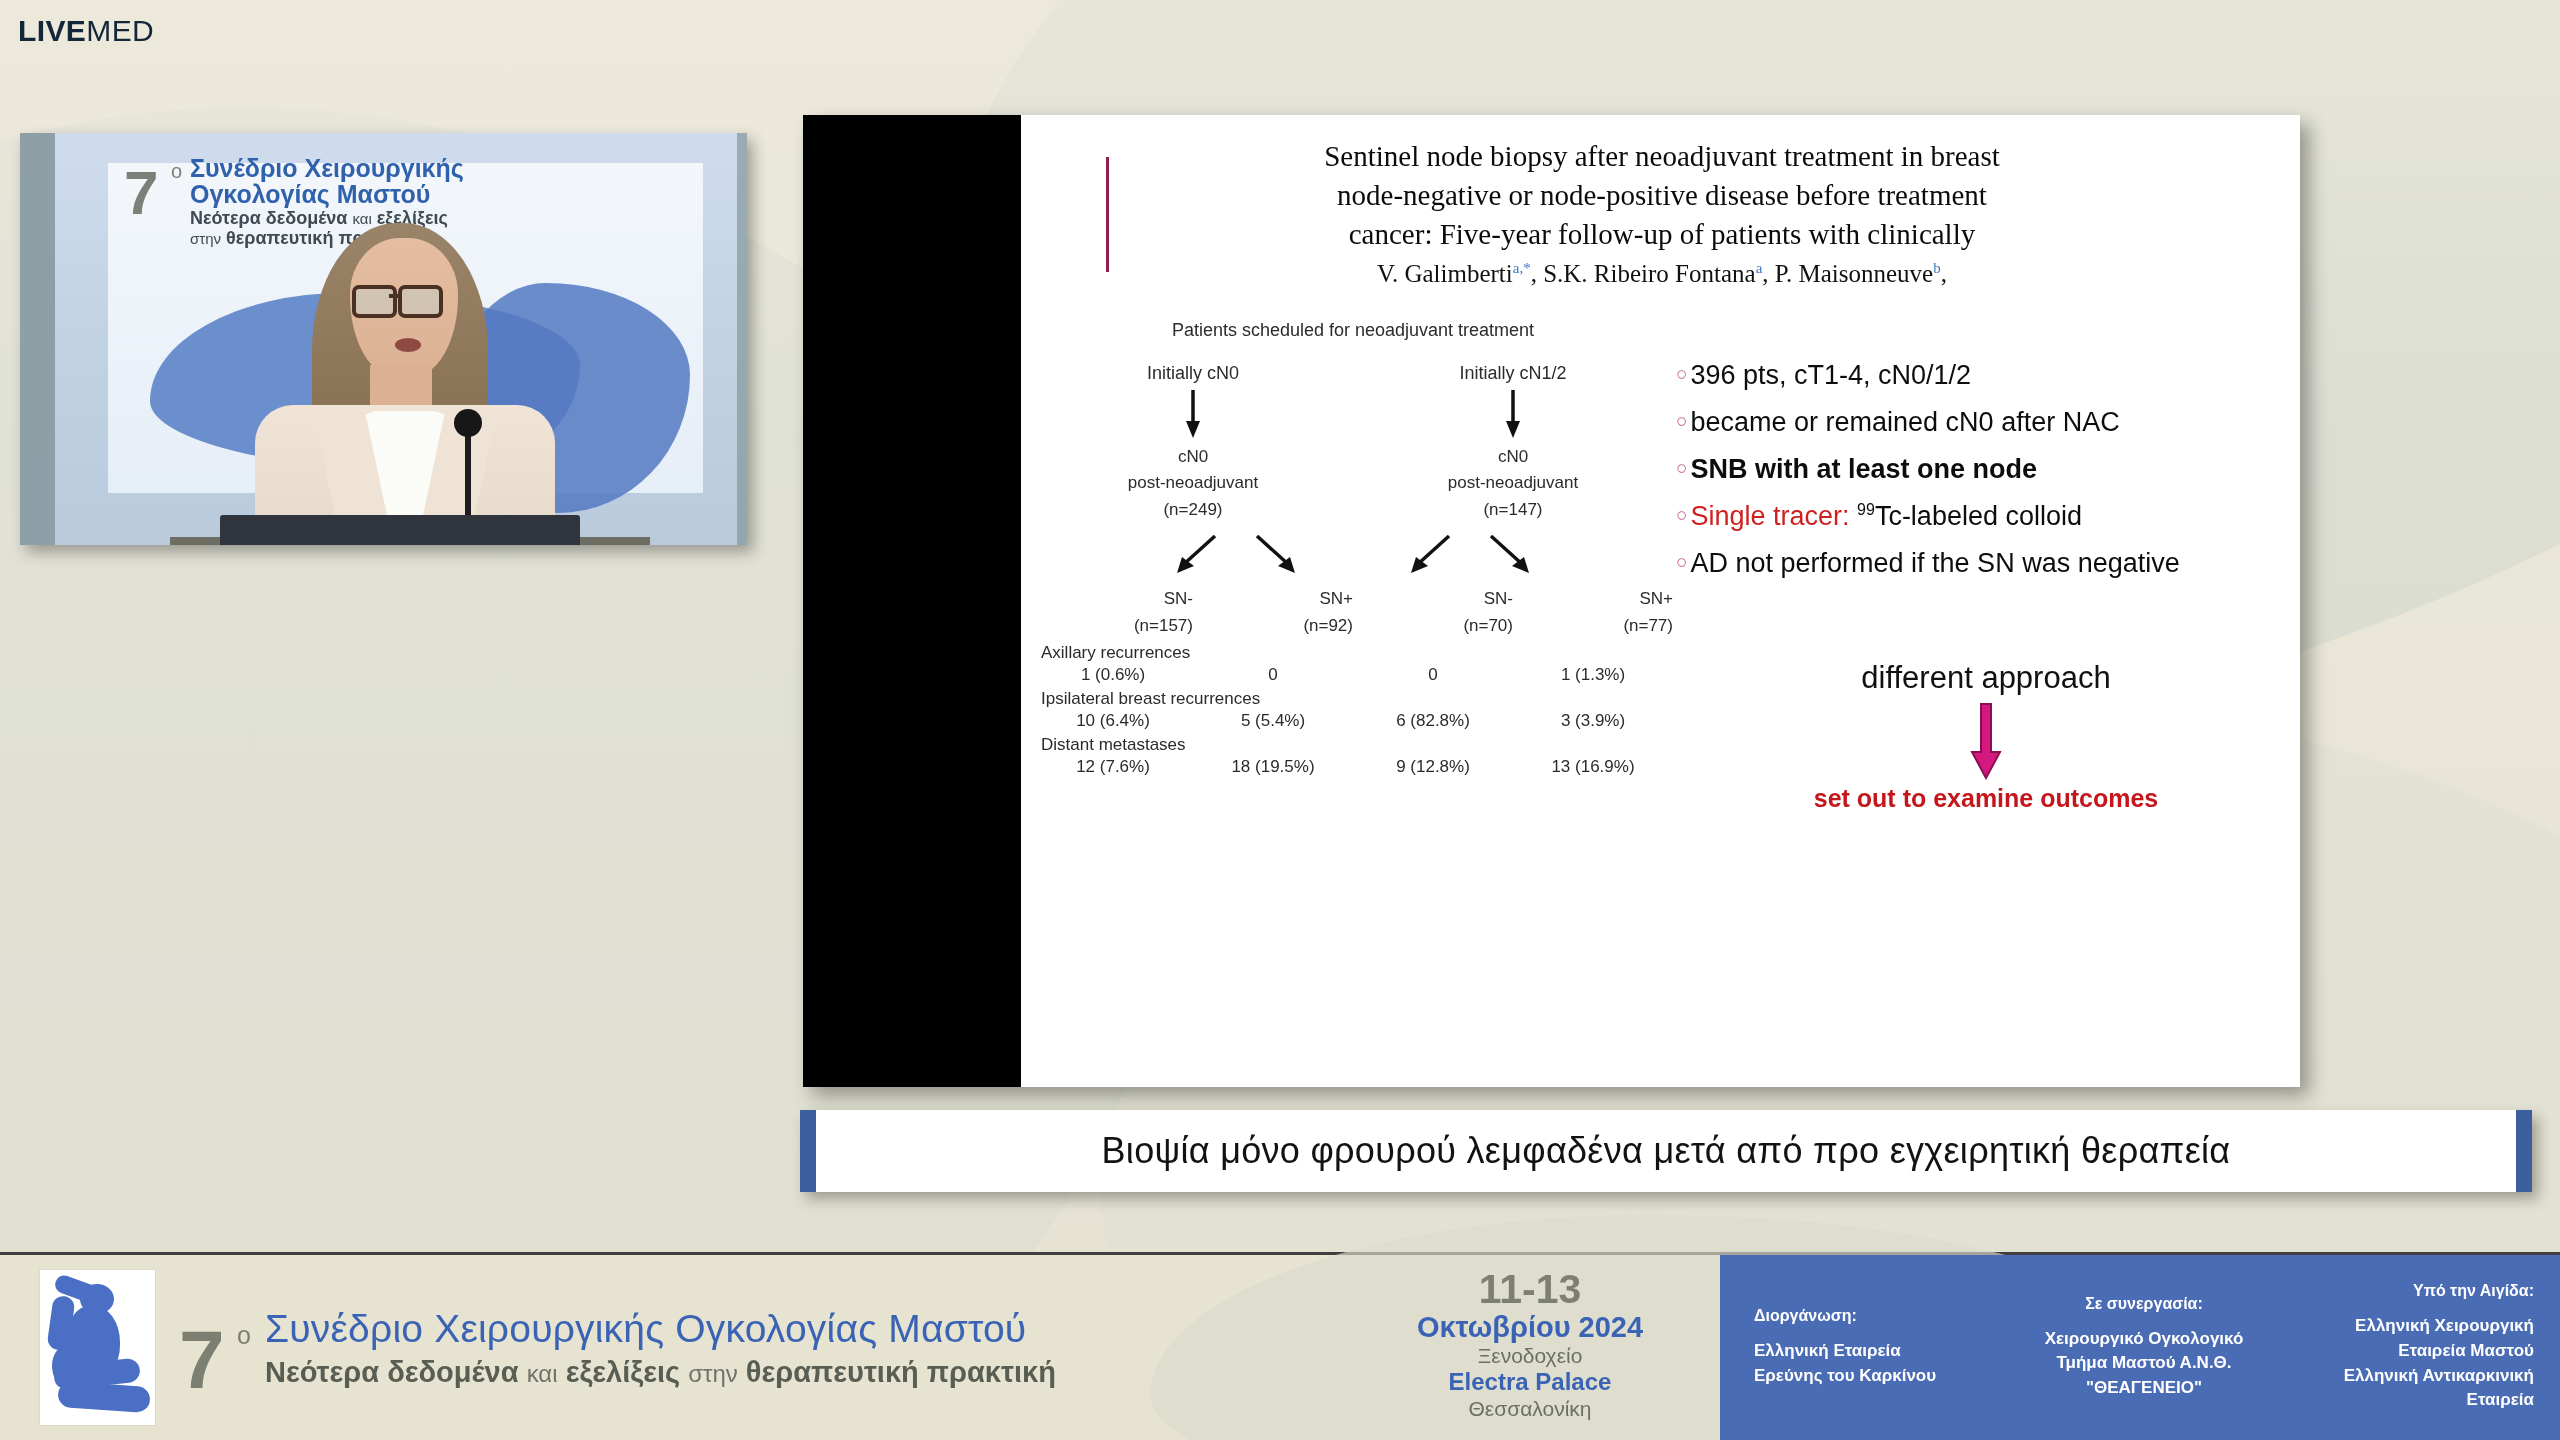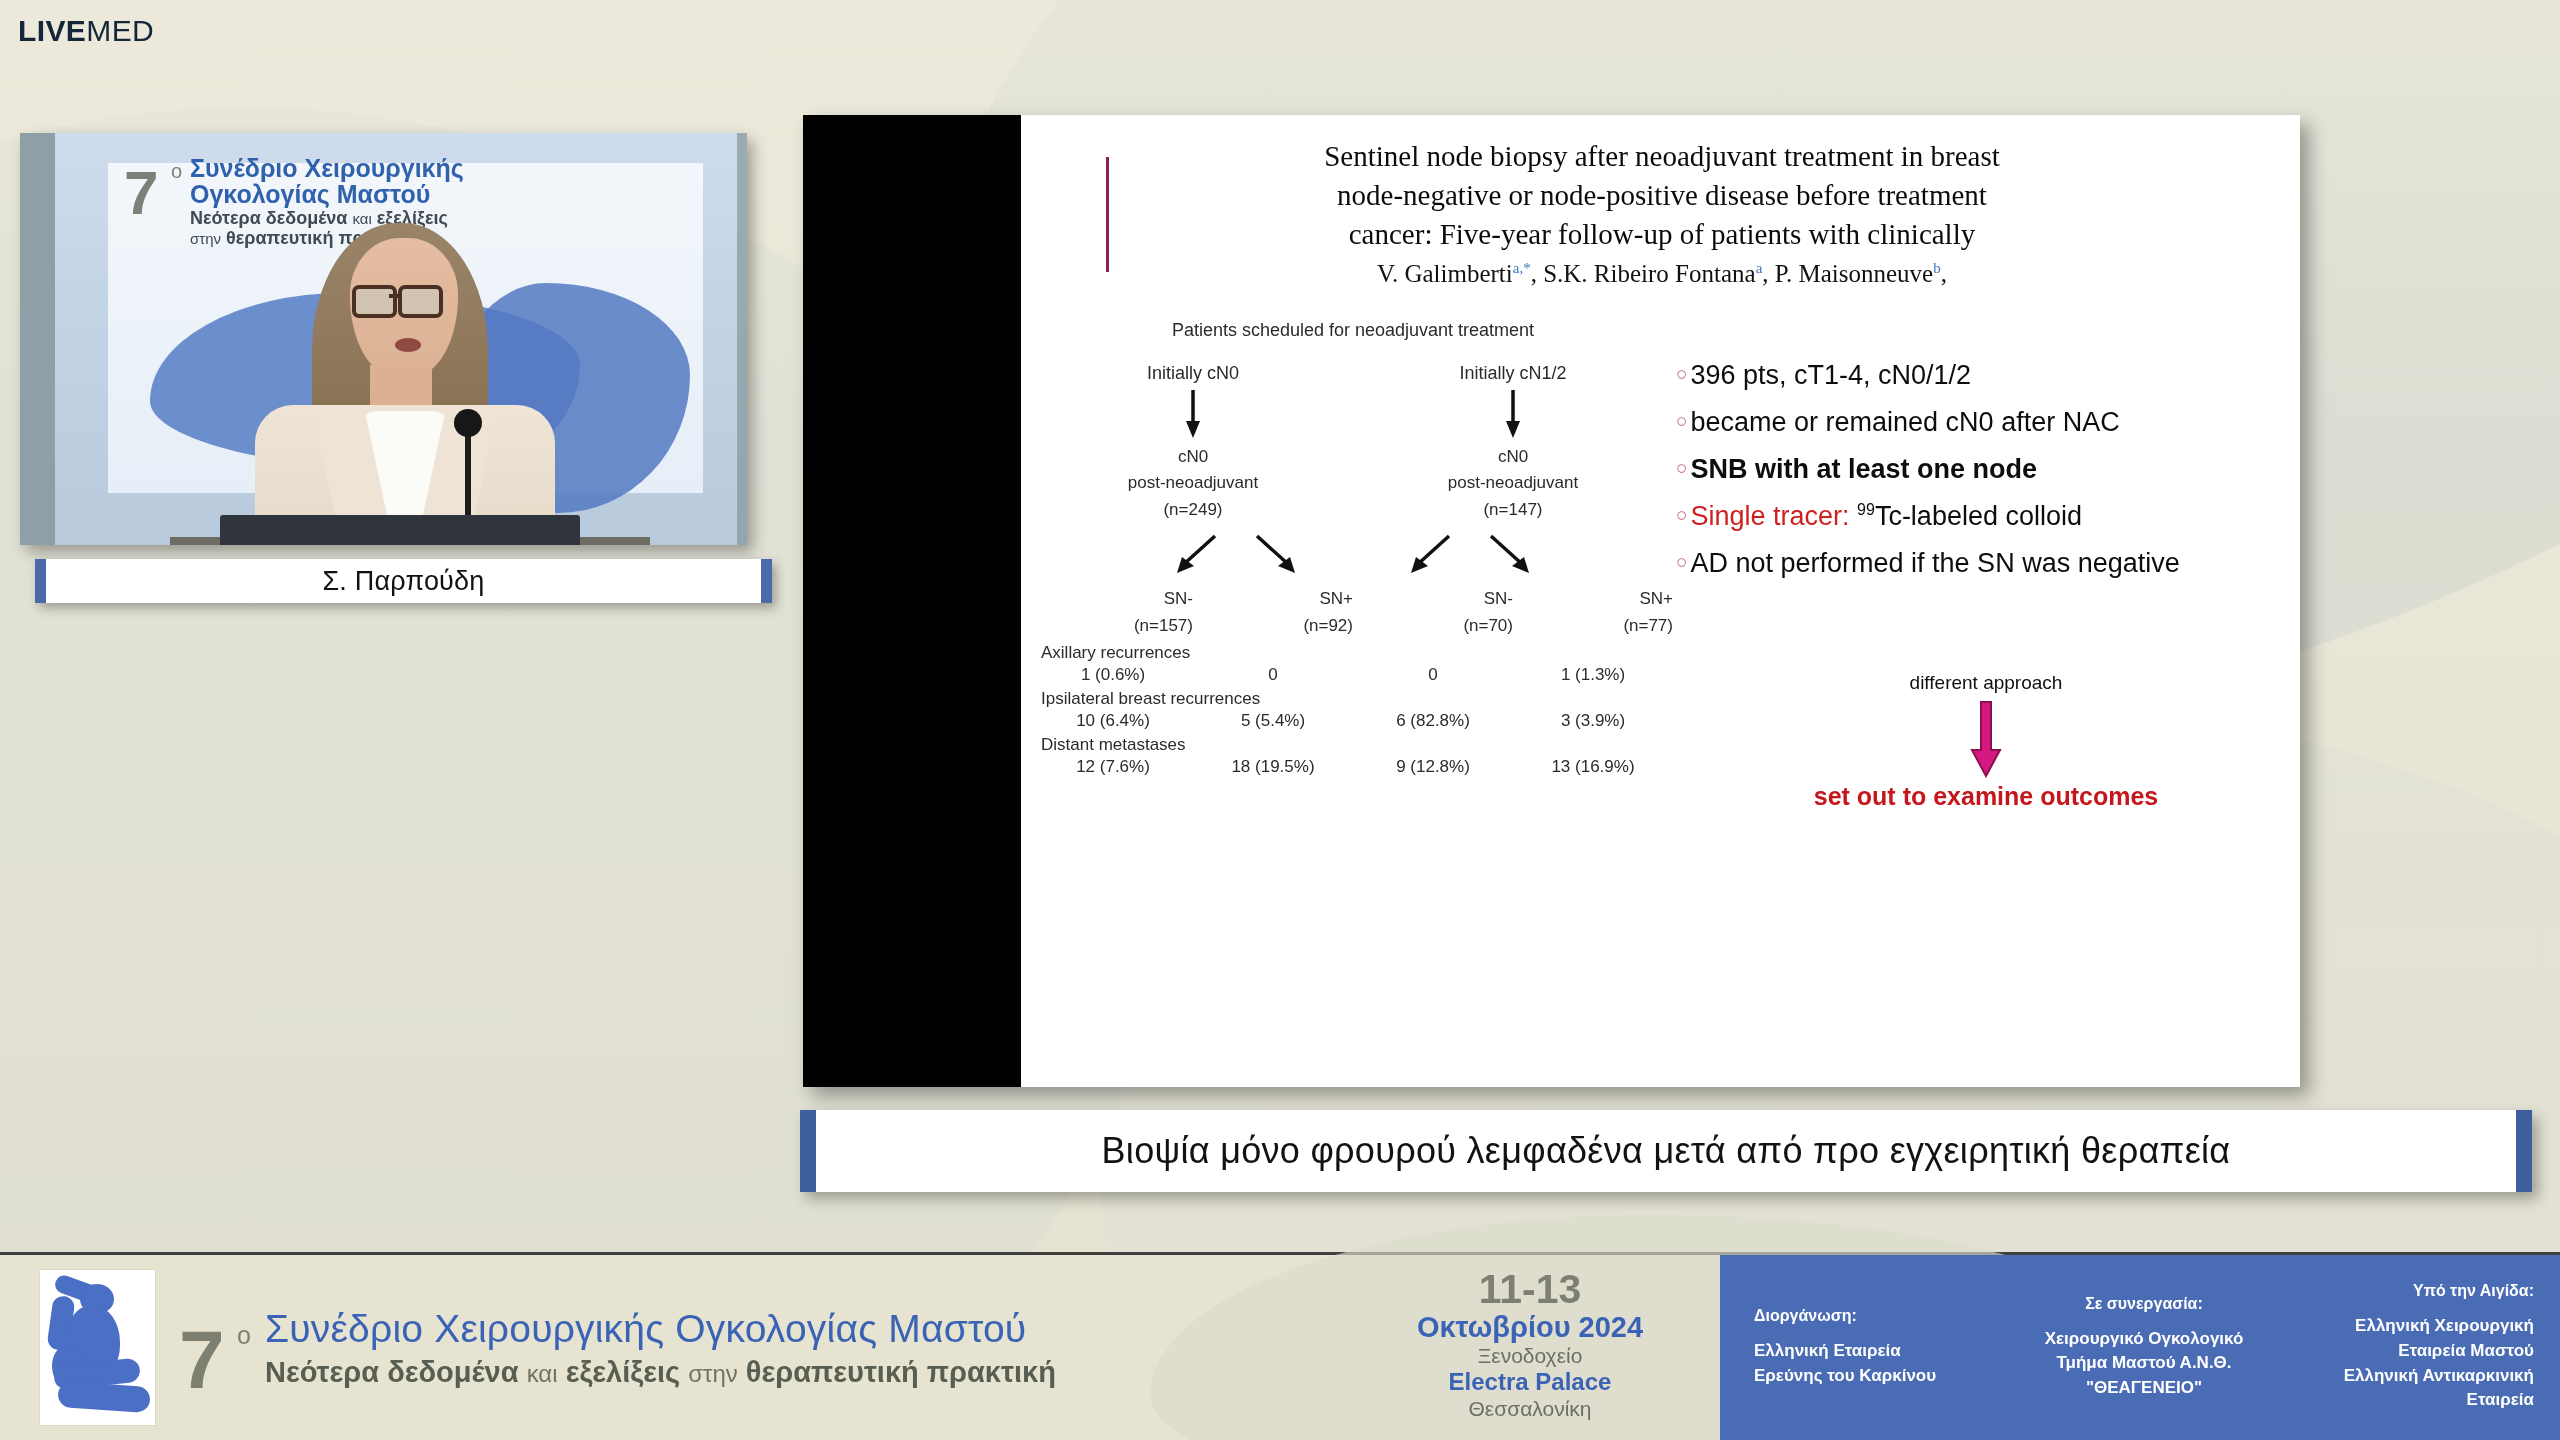--- a/index.html
+++ b/index.html
@@ -288,21 +288,21 @@
   .bullet .marker {
     color: #c2608c; font-size: 19px; line-height: 1.45; margin-right: 3px;
   }
   .bullet.bold .btext { font-weight: 700; }
   .bullet .red { color: #cf1f1f; }
   .bullet sup { font-size: 16px; }
 
   .approach {
     position: absolute; left: 655px; top: 545px; width: 620px; text-align: center;
   }
-  .approach-top { font-size: 19px; color: #111; margin-top: 12px; }
+  .approach-top { font-size: 31px; color: #111; }
   .approach-arrow { margin: 6px 0 4px; display: flex; justify-content: center; }
   .approach-bottom {
     font-size: 25px; font-weight: 700; color: #c5161c;
   }
 
   
   .caption {
     position: absolute;
     left: 800px; top: 1110px;
     width: 1700px; height: 82px;
@@ -443,23 +443,20 @@
       <div class="p-shirt"></div>
       <div class="p-lapel-l"></div>
       <div class="p-lapel-r"></div>
       <div class="p-mic-stem"></div>
       <div class="p-mic-head"></div>
       <div class="p-podium"></div>
       <div class="p-laptop"></div>
     </div>
   </div>
 
-  <div class="nameplate">
-    <span class="nameplate-text">Σ. Παρπούδη</span>
-  </div>
 
   <div class="slide-frame">
     <div class="slide-white">
       <div class="slide-pad">
 
         <div class="paper-bar"></div>
 
         <div class="paper-title">
           <div>Sentinel node biopsy after neoadjuvant treatment in breast</div>
           <div>node-negative or node-positive disease before treatment</div>

